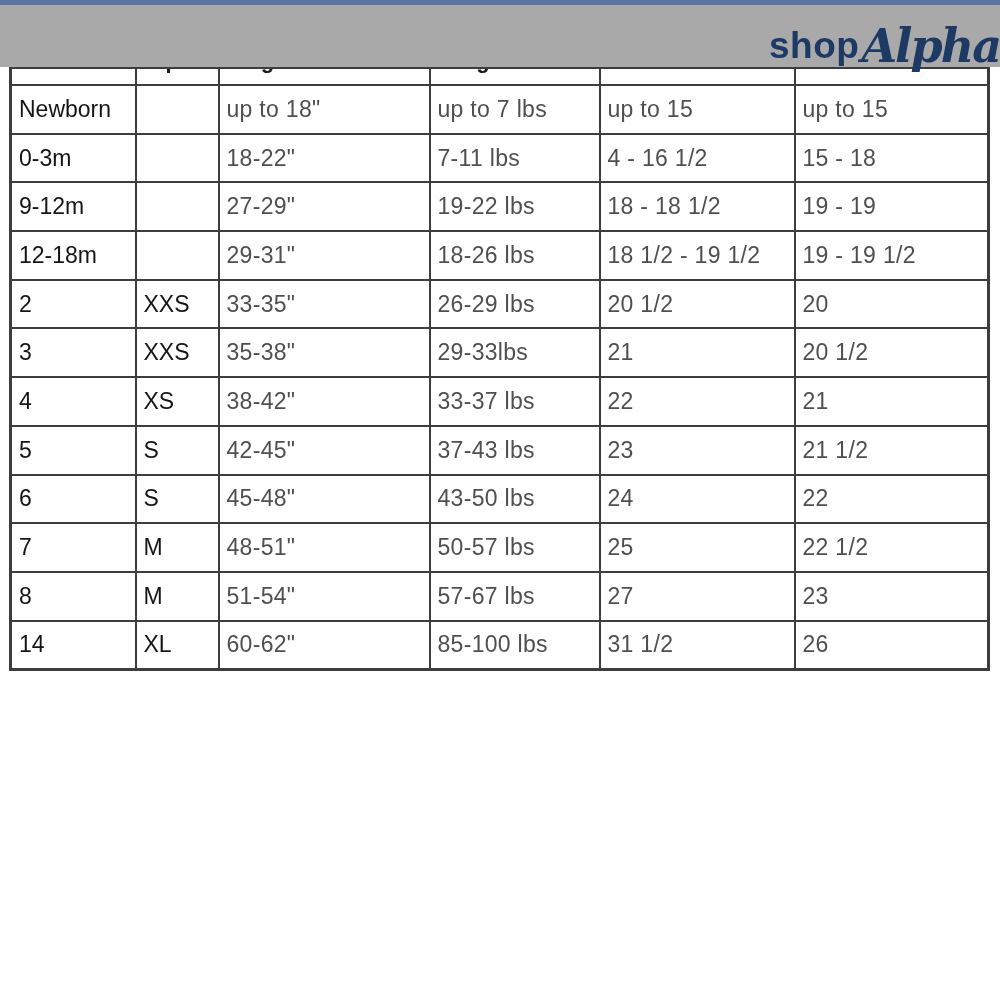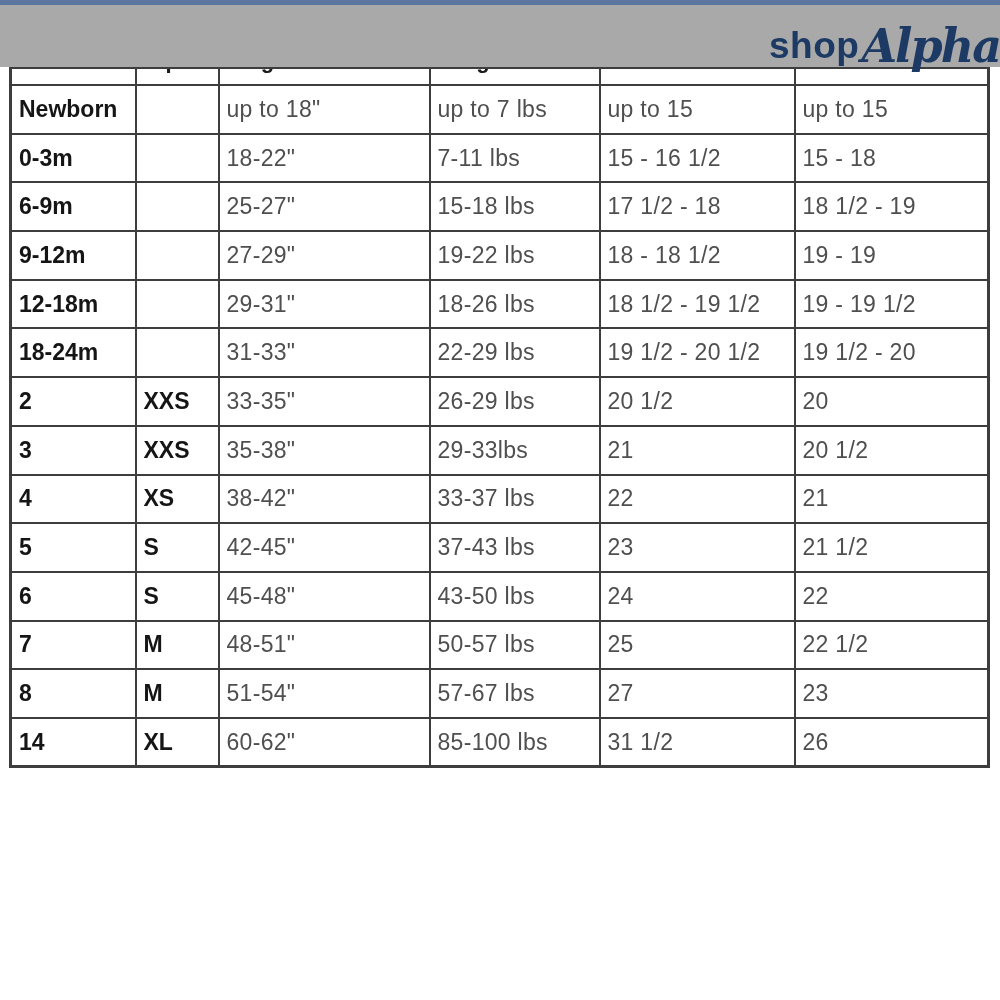--- a/index.html
+++ b/index.html
@@ -69,21 +69,21 @@
     position: absolute;
     top: -21px; left: 7px;
     font-size: 22px;
     font-weight: bold;
     color: #1a1a1a;
     line-height: 26px;
   }
   table.size-chart tbody tr { height: 48.7px; }
   td.label-cell {
     font-size: 23px;
-    font-weight: bold;
+    font-weight: normal;
     color: #151515;
   }
   td.data-cell {
     font-size: 23px;
     font-weight: normal;
     color: #4f4f4f;
     letter-spacing: 0.3px;
   }
 </style>
 </head>
@@ -136,54 +136,38 @@
         <td class="data-cell">up to 18"</td>
         <td class="data-cell">up to 7 lbs</td>
         <td class="data-cell">up to 15</td>
         <td class="data-cell">up to 15</td>
       </tr>
       <tr>
         <td class="label-cell">0-3m</td>
         <td class="label-cell"></td>
         <td class="data-cell">18-22"</td>
         <td class="data-cell">7-11 lbs</td>
-        <td class="data-cell">15 - 16 1/2</td>
+        <td class="data-cell">4 - 16 1/2</td>
         <td class="data-cell">15 - 18</td>
-      </tr>
-      <tr>
-        <td class="label-cell">6-9m</td>
-        <td class="label-cell"></td>
-        <td class="data-cell">25-27"</td>
-        <td class="data-cell">15-18 lbs</td>
-        <td class="data-cell">17 1/2 - 18</td>
-        <td class="data-cell">18 1/2 - 19</td>
       </tr>
       <tr>
         <td class="label-cell">9-12m</td>
         <td class="label-cell"></td>
         <td class="data-cell">27-29"</td>
         <td class="data-cell">19-22 lbs</td>
         <td class="data-cell">18 - 18 1/2</td>
         <td class="data-cell">19 - 19</td>
       </tr>
       <tr>
         <td class="label-cell">12-18m</td>
         <td class="label-cell"></td>
         <td class="data-cell">29-31"</td>
         <td class="data-cell">18-26 lbs</td>
         <td class="data-cell">18 1/2 - 19 1/2</td>
         <td class="data-cell">19 - 19 1/2</td>
-      </tr>
-      <tr>
-        <td class="label-cell">18-24m</td>
-        <td class="label-cell"></td>
-        <td class="data-cell">31-33"</td>
-        <td class="data-cell">22-29 lbs</td>
-        <td class="data-cell">19 1/2 - 20 1/2</td>
-        <td class="data-cell">19 1/2 - 20</td>
       </tr>
       <tr>
         <td class="label-cell">2</td>
         <td class="label-cell">XXS</td>
         <td class="data-cell">33-35"</td>
         <td class="data-cell">26-29 lbs</td>
         <td class="data-cell">20 1/2</td>
         <td class="data-cell">20</td>
       </tr>
       <tr>

